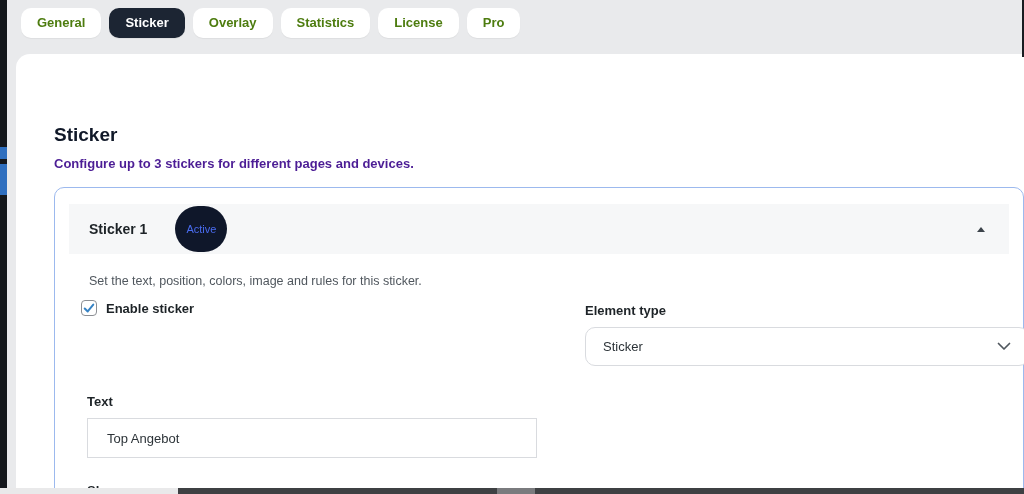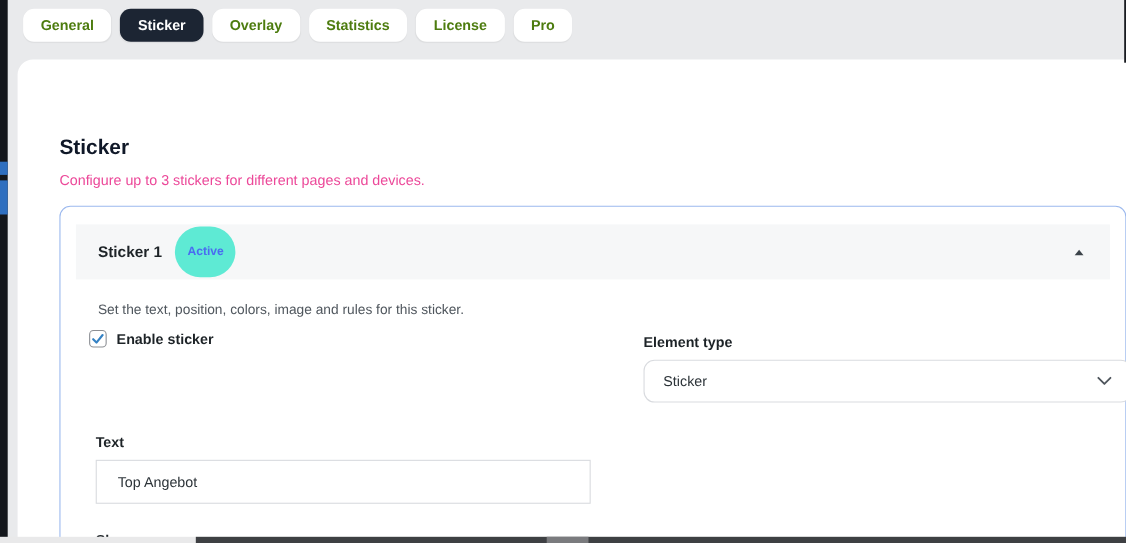--- a/index.html
+++ b/index.html
@@ -19,36 +19,36 @@
     line-height:30px;
   }
   .tab.active { background:#1c2533; color:#fff; }
 
   
   .panel {
     position:absolute; left:16px; top:54px; right:0; bottom:0;
     background:#fff; border-top-left-radius:14px;
   }
   .page-title { position:absolute; left:38px; top:70px; font-size:19px; font-weight:700; color:#101828; }
-  .page-subtitle { position:absolute; left:38px; top:102px; font-size:13px; color:#ec4899; }
+  .page-subtitle { position:absolute; left:38px; top:102px; font-size:13px; color:#4c1d95;font-weight:bold; }
 
   
   .card {
     position:absolute; left:38px; top:133px; width:970px; height:380px;
     background:#fff; border:1px solid #9cb9ee; border-radius:10px;
   }
   .card-header {
     position:absolute; left:14px; right:14px; top:16px; height:50px;
     background:#f6f7f8; display:flex; align-items:center;
-    padding:0 24px 0 20px; cursor:pointer;
+    padding:0 24px 0 20px; cursor:pointer;gap:16px;
   }
   .card-title { font-size:14px; font-weight:700; color:#1d2327; }
   .badge {
-    margin-left:12px; background:#5eead4; color:#4a6cf0;
-    font-size:11px; font-weight:700; padding:17px 11px; border-radius:999px;
+    margin-left:12px; background:#0f172a; color:#4a6cf0;
+    font-size:11px; font-weight:400; padding:17px 11px; border-radius:999px;
   }
   .caret {
     margin-left:auto; width:0; height:0;
     border-left:4px solid transparent; border-right:4px solid transparent;
     border-bottom:5px solid #3c434a;
   }
   .card-desc { position:absolute; left:34px; top:86px; font-size:12.5px; color:#50575e; }
 
   .enable-row { position:absolute; left:26px; top:112px; display:flex; align-items:center; gap:9px; }
   .checkbox {

